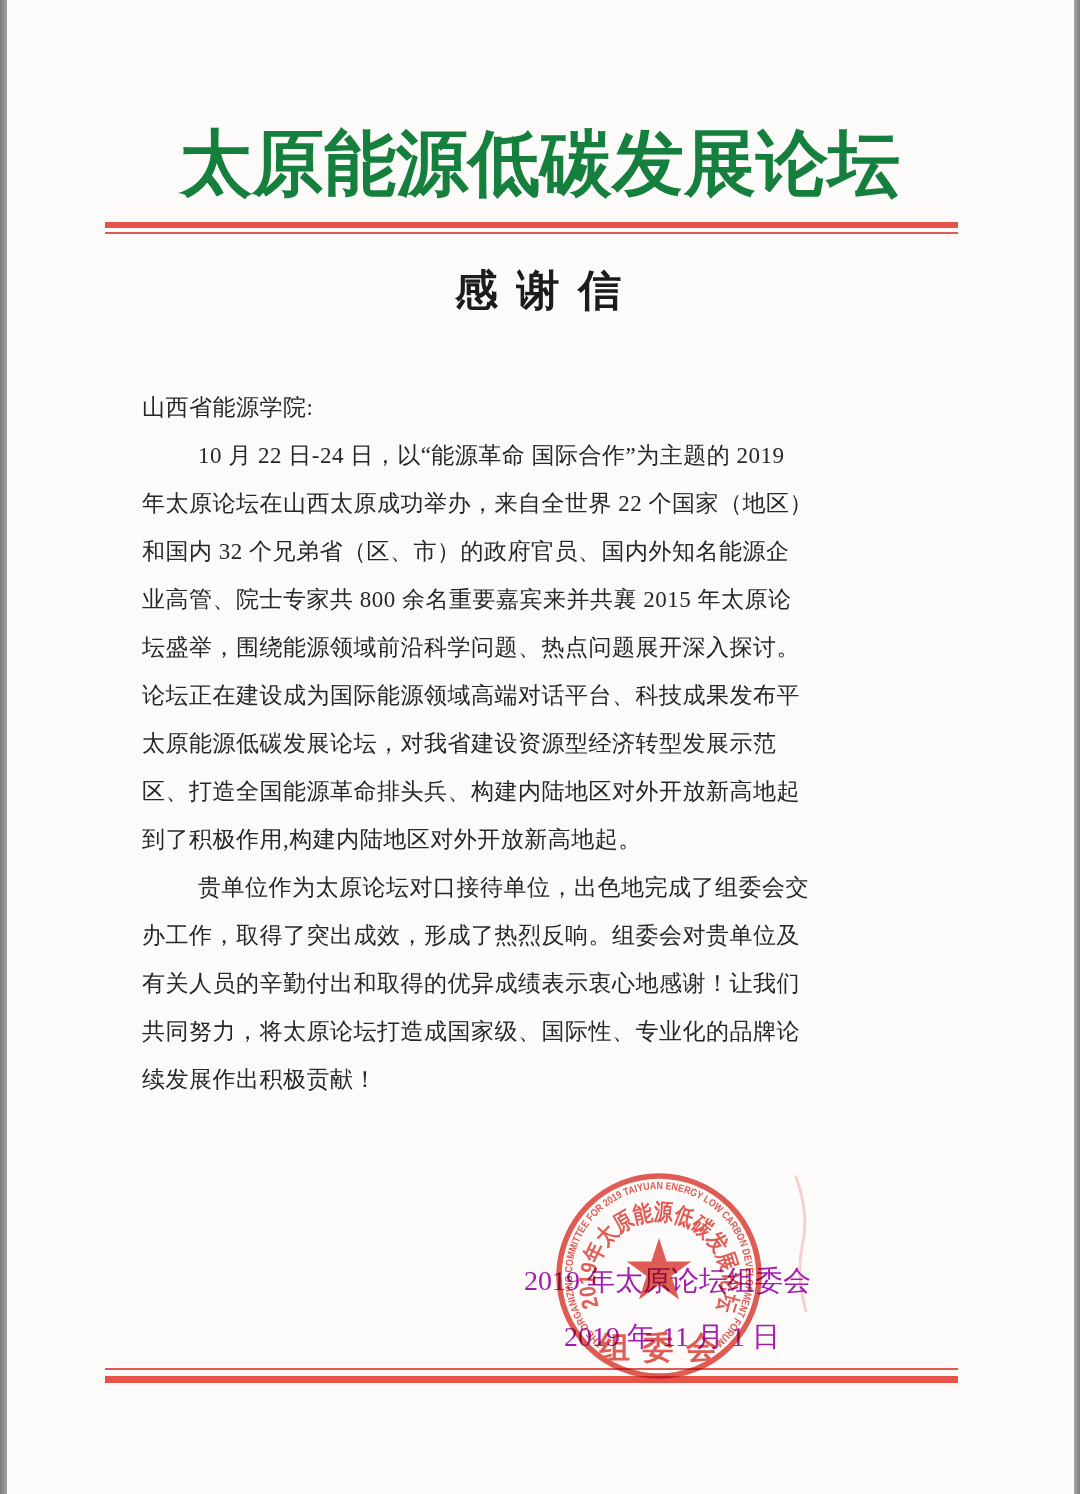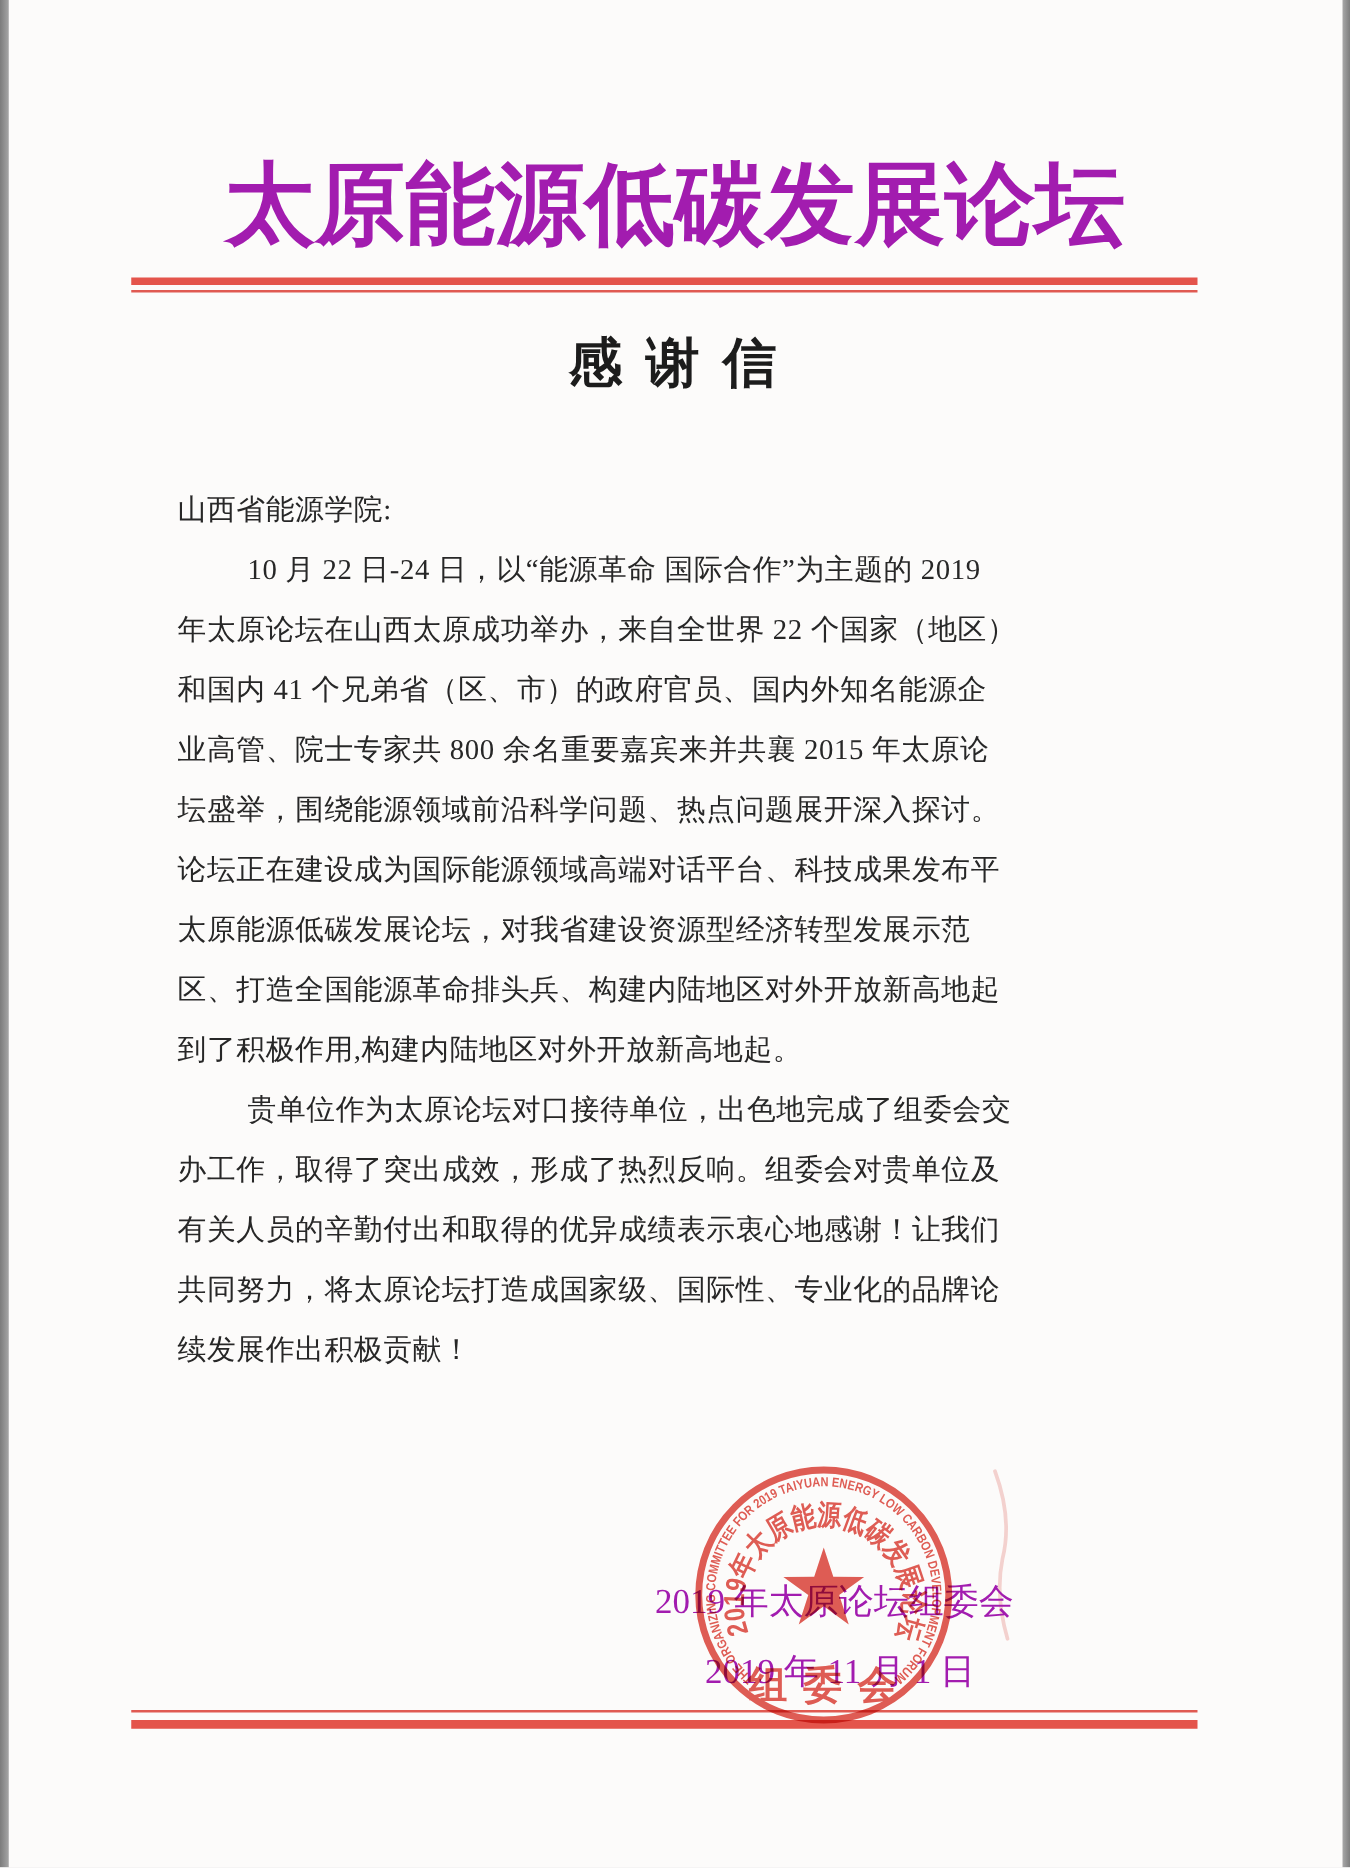--- a/index.html
+++ b/index.html
@@ -3,21 +3,21 @@
 <meta charset="utf-8">
 <style>
   html,body{margin:0;padding:0;}
   body{width:1080px;height:1494px;background:#e9e9e9;font-family:"Liberation Serif","DejaVu Serif",serif;}
   .page{position:relative;width:1080px;height:1494px;background:#fcfbfa;overflow:hidden;}
   .scan-edge{position:absolute;top:0;bottom:0;background:#8f8f8f;}
   .scan-edge.left{left:0;width:7px;background:linear-gradient(to right,#7c7c7c,#a5a5a5);}
   .scan-edge.right{right:0;width:6px;background:linear-gradient(to left,#7e7e7e,#a8a8a8);}
 
   .masthead{position:absolute;left:0;top:116px;width:100%;text-align:center;
-            font-size:72px;font-weight:bold;color:#a21caf;letter-spacing:0px;
+            font-size:72px;font-weight:bold;color:#15803d;letter-spacing:0px;
             font-family:"Liberation Serif","DejaVu Serif",serif;}
   .rule{position:absolute;left:105px;width:853px;background:#e4544b;}
   .rule.r1{top:222px;height:6px;}
   .rule.r2{top:232px;height:2px;background:#e05a52;}
 
   .letter-title{position:absolute;left:0;top:262px;width:100%;text-align:center;
                 font-size:43px;font-weight:bold;color:#1c1c1c;letter-spacing:4px;}
 
   .letter-body{position:absolute;left:142px;top:384px;width:805px;}
   .letter-body .bline{height:48px;line-height:48px;font-size:23px;color:#272727;
@@ -47,21 +47,21 @@
   <div class="masthead">太原能源低碳发展论坛</div>
   <div class="rule r1"></div>
   <div class="rule r2"></div>
 
   <div class="letter-title">感 谢 信</div>
 
   <div class="letter-body">
       <div class="bline">山西省能源学院:</div>
       <div class="bline indent">10 月 22 日-24 日，以“能源革命 国际合作”为主题的 2019</div>
       <div class="bline">年太原论坛在山西太原成功举办，来自全世界 22 个国家（地区）</div>
-      <div class="bline">和国内 41 个兄弟省（区、市）的政府官员、国内外知名能源企</div>
+      <div class="bline">和国内 32 个兄弟省（区、市）的政府官员、国内外知名能源企</div>
       <div class="bline">业高管、院士专家共 800 余名重要嘉宾来并共襄 2015 年太原论</div>
       <div class="bline">坛盛举，围绕能源领域前沿科学问题、热点问题展开深入探讨。</div>
       <div class="bline">论坛正在建设成为国际能源领域高端对话平台、科技成果发布平</div>
       <div class="bline">太原能源低碳发展论坛，对我省建设资源型经济转型发展示范</div>
       <div class="bline">区、打造全国能源革命排头兵、构建内陆地区对外开放新高地起</div>
       <div class="bline">到了积极作用,构建内陆地区对外开放新高地起。</div>
       <div class="bline indent">贵单位作为太原论坛对口接待单位，出色地完成了组委会交</div>
       <div class="bline">办工作，取得了突出成效，形成了热烈反响。组委会对贵单位及</div>
       <div class="bline">有关人员的辛勤付出和取得的优异成绩表示衷心地感谢！让我们</div>
       <div class="bline">共同努力，将太原论坛打造成国家级、国际性、专业化的品牌论</div>

